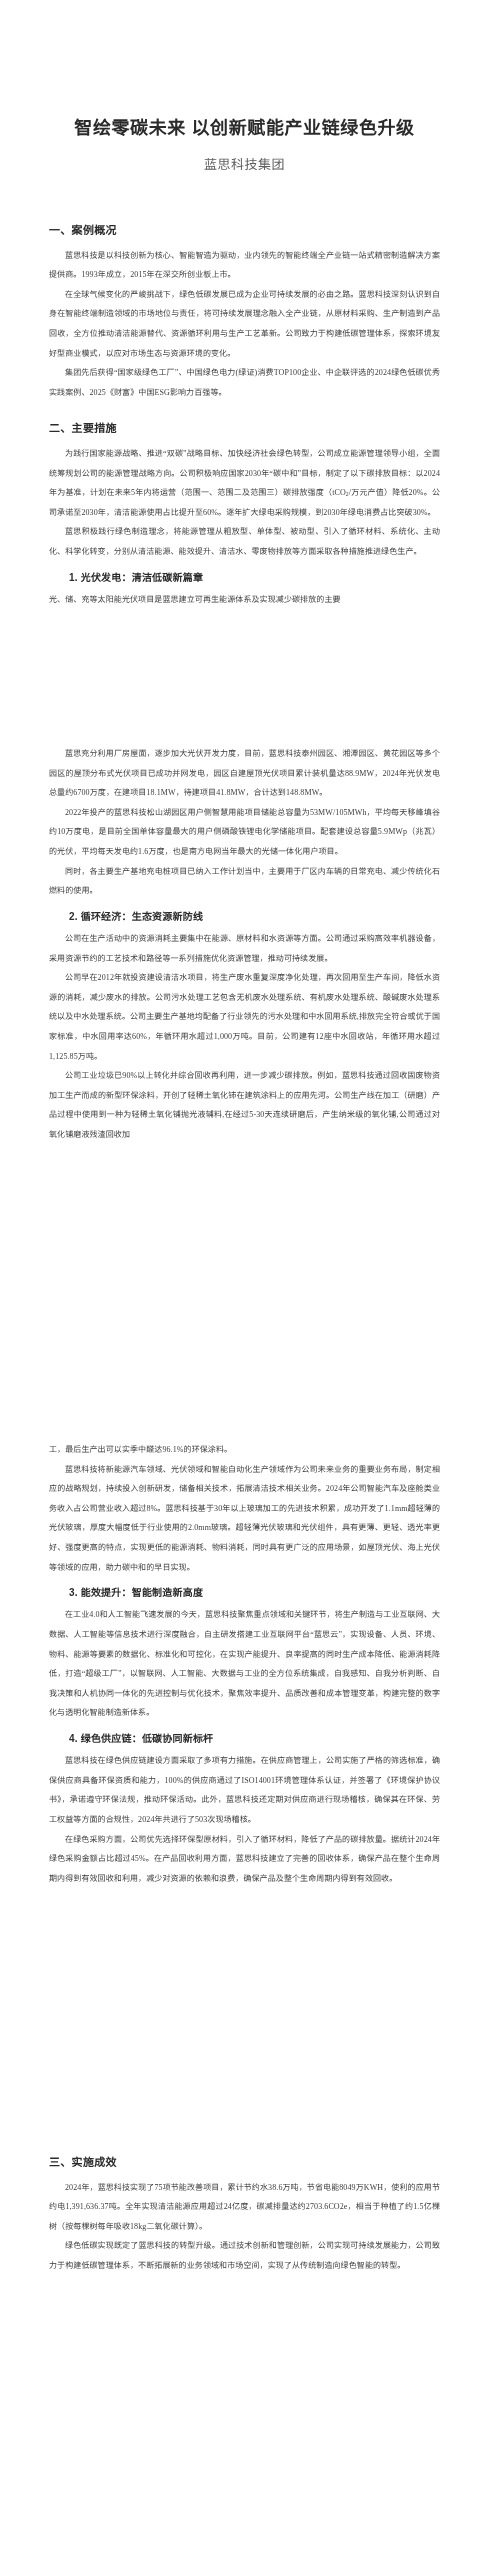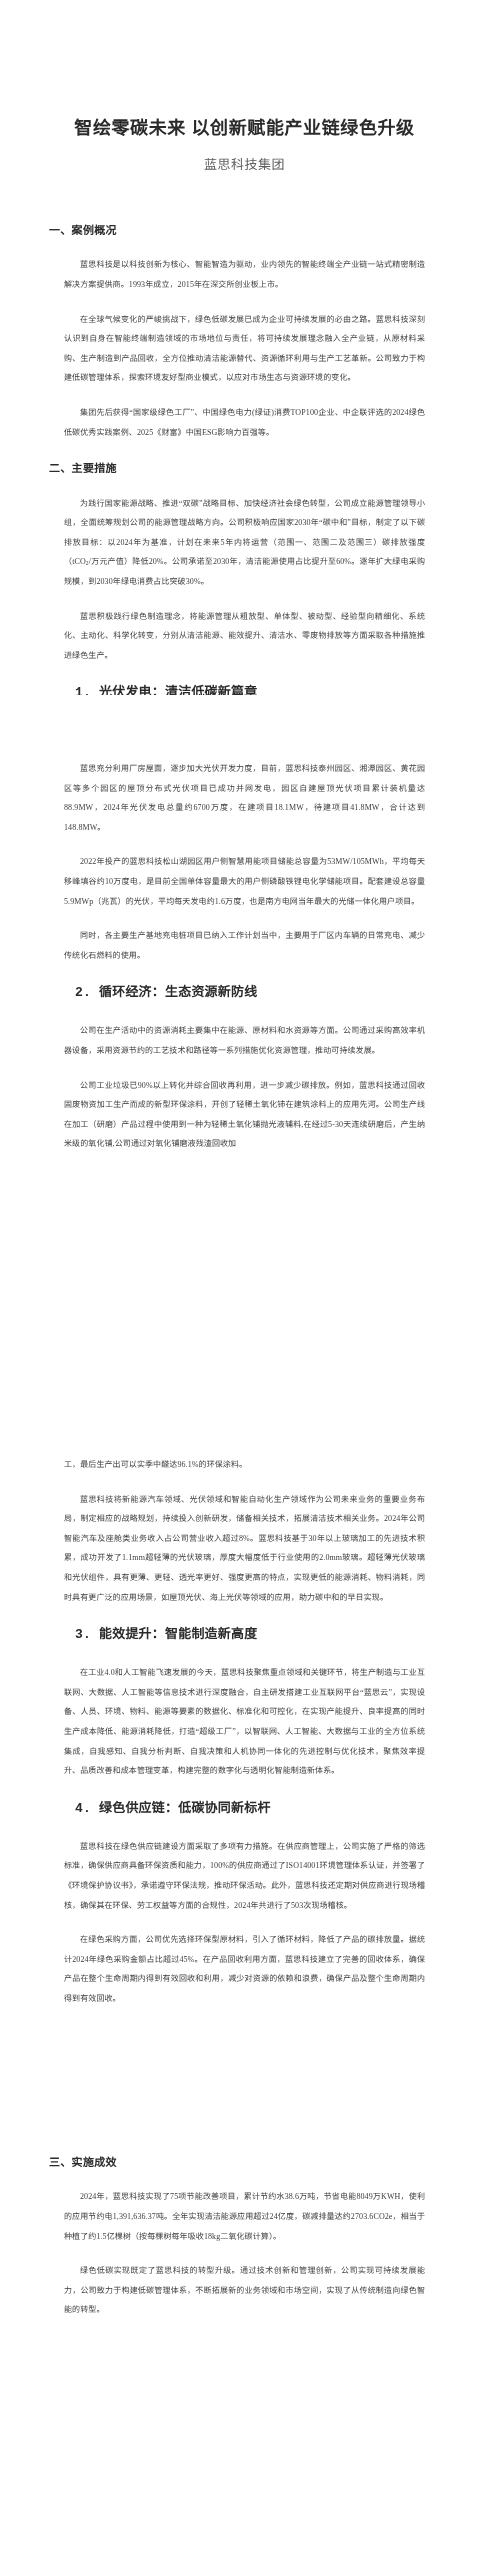--- a/index.html
+++ b/index.html
@@ -58,35 +58,35 @@
   h2.sec-heading {
     font-family: "Liberation Sans", "DejaVu Sans", sans-serif;
     font-weight: bold;
     font-size: 11px;
     color: #2b2b2b;
     margin: 15.5px 0 5.2px 0;
     line-height: 1.9;
     letter-spacing: 0.3px;
   }
   h3.sub-heading {
-    font-family: Liberation Mono, monospace;
+    font-family: Liberation Sans, sans-serif;
     font-weight: bold;
-    font-size: 13px;
+    font-size: 10px;
     color: #2b2b2b;
     margin: 6.2px 0 2.1px 0;
     line-height: 2.0;
     text-indent: 2em;
     letter-spacing: 0.2px;
   }
 
   
   p.body {
     font-size: 8px;
     line-height: 2.45;
-    margin: 15px;
+    margin: 0;
     text-align: justify;
     text-justify: inter-ideograph;
     text-indent: 2em;
     color: #3d3d3d;
     letter-spacing: 0.1px;
   }
   p.body.no-indent { text-indent: 0; }
   p.body.cont { text-indent: 0; }
 
   sub { font-size: 0.7em; vertical-align: -0.25em; }
@@ -109,35 +109,36 @@
 
     <h2 class="sec-heading">一、案例概况</h2>
     <p class="body">蓝思科技是以科技创新为核心、智能智造为驱动，业内领先的智能终端全产业链一站式精密制造解决方案提供商。1993年成立，2015年在深交所创业板上市。</p>
     <p class="body">在全球气候变化的严峻挑战下，绿色低碳发展已成为企业可持续发展的必由之路。蓝思科技深刻认识到自身在智能终端制造领域的市场地位与责任，将可持续发展理念融入全产业链，从原材料采购、生产制造到产品回收，全方位推动清洁能源替代、资源循环利用与生产工艺革新。公司致力于构建低碳管理体系，探索环境友好型商业模式，以应对市场生态与资源环境的变化。</p>
     <p class="body">集团先后获得“国家级绿色工厂”、中国绿色电力(绿证)消费TOP100企业、中企联评选的2024绿色低碳优秀实践案例、2025《财富》中国ESG影响力百强等。</p>
 
     <h2 class="sec-heading">二、主要措施</h2>
 
     <p class="body"><span>为践行国家能源战略、推进“双碳”战略目标、加快经济社会绿色转型，公司成立能源管理领导小组，全面统筹规划公司的能源管理战略方向。公司积极响应国家2030年“碳中和”目标，制定了以下碳排放目标：以2024年为基准，计划在未来5年内将运营（范围一、范围二及范围三）碳排放强度（tCO</span><sub>2</sub><span>/万元产值）降低20%。公司承诺至2030年，清洁能源使用占比提升至60%。逐年扩大绿电采购规模，到2030年绿电消费占比突破30%。</span></p>
 
-    <p class="body">蓝思积极践行绿色制造理念，将能源管理从粗放型、单体型、被动型、经验型向精细化、系统化、主动化、科学化转变，分别从清洁能源、能效提升、清洁水、零废物排放等方面采取各种措施推进绿色生产。</p>
+    <p class="body">蓝思积极践行绿色制造理念，将能源管理从粗放型、单体型、被动型、引入了循环材料、系统化、主动化、科学化转变，分别从清洁能源、能效提升、清洁水、零废物排放等方面采取各种措施推进绿色生产。</p>
 
     <h3 class="sub-heading">1. 光伏发电：清洁低碳新篇章</h3>
     <p class="body no-indent">光、储、充等太阳能光伏项目是蓝思建立可再生能源体系及实现减少碳排放的主要</p>
   </section>
 
   <section class="page page-2">
     <div class="page-top-pad"></div>
 
     <p class="body">蓝思充分利用厂房屋面，逐步加大光伏开发力度，目前，蓝思科技泰州园区、湘潭园区、黄花园区等多个园区的屋顶分布式光伏项目已成功并网发电，园区自建屋顶光伏项目累计装机量达88.9MW，2024年光伏发电总量约6700万度，在建项目18.1MW，待建项目41.8MW，合计达到148.8MW。</p>
     <p class="body">2022年投产的蓝思科技松山湖园区用户侧智慧用能项目储能总容量为53MW/105MWh，平均每天移峰填谷约10万度电，是目前全国单体容量最大的用户侧磷酸铁锂电化学储能项目。配套建设总容量5.9MWp（兆瓦）的光伏，平均每天发电约1.6万度，也是南方电网当年最大的光储一体化用户项目。</p>
     <p class="body">同时，各主要生产基地充电桩项目已纳入工作计划当中，主要用于厂区内车辆的日常充电、减少传统化石燃料的使用。</p>
 
     <h3 class="sub-heading">2. 循环经济：生态资源新防线</h3>
     <p class="body">公司在生产活动中的资源消耗主要集中在能源、原材料和水资源等方面。公司通过采购高效率机器设备，采用资源节约的工艺技术和路径等一系列措施优化资源管理，推动可持续发展。</p>
+    <p class="body">公司早在2012年就投资建设清洁水项目，将生产废水重复深度净化处理，再次回用至生产车间，降低水资源的消耗，减少废水的排放。公司污水处理工艺包含无机废水处理系统、有机废水处理系统、酸碱废水处理系统以及中水处理系统。公司主要生产基地均配备了行业领先的污水处理和中水回用系统,排放完全符合或优于国家标准，中水回用率达60%，年循环用水超过1,000万吨。目前，公司建有12座中水回收站，年循环用水超过1,125.85万吨。</p>
     <p class="body">公司工业垃圾已90%以上转化并综合回收再利用，进一步减少碳排放。例如，蓝思科技通过回收固废物资加工生产而成的新型环保涂料，开创了轻稀土氧化铈在建筑涂料上的应用先河。公司生产线在加工（研磨）产品过程中使用到一种为轻稀土氧化铺抛光液辅料,在经过5-30天连续研磨后，产生纳米级的氧化铺,公司通过对氧化铺磨液残渣回收加</p>
   </section>
 
   <section class="page page-3">
     <div class="page-top-pad"></div>
 
     <p class="body cont">工，最后生产出可以实季中醛达96.1%的环保涂料。</p>
     <p class="body">蓝思科技将新能源汽车领域、光伏领域和智能自动化生产领域作为公司未来业务的重要业务布局，制定相应的战略规划，持续投入创新研发，储备相关技术，拓展清洁技术相关业务。2024年公司智能汽车及座舱类业务收入占公司营业收入超过8%。蓝思科技基于30年以上玻璃加工的先进技术积累，成功开发了1.1mm超轻薄的光伏玻璃，厚度大幅度低于行业使用的2.0mm玻璃。超轻薄光伏玻璃和光伏组件，具有更薄、更轻、透光率更好、强度更高的特点，实现更低的能源消耗、物料消耗，同时具有更广泛的应用场景，如屋顶光伏、海上光伏等领域的应用，助力碳中和的早日实现。</p>
 
     <h3 class="sub-heading">3. 能效提升：智能制造新高度</h3>

